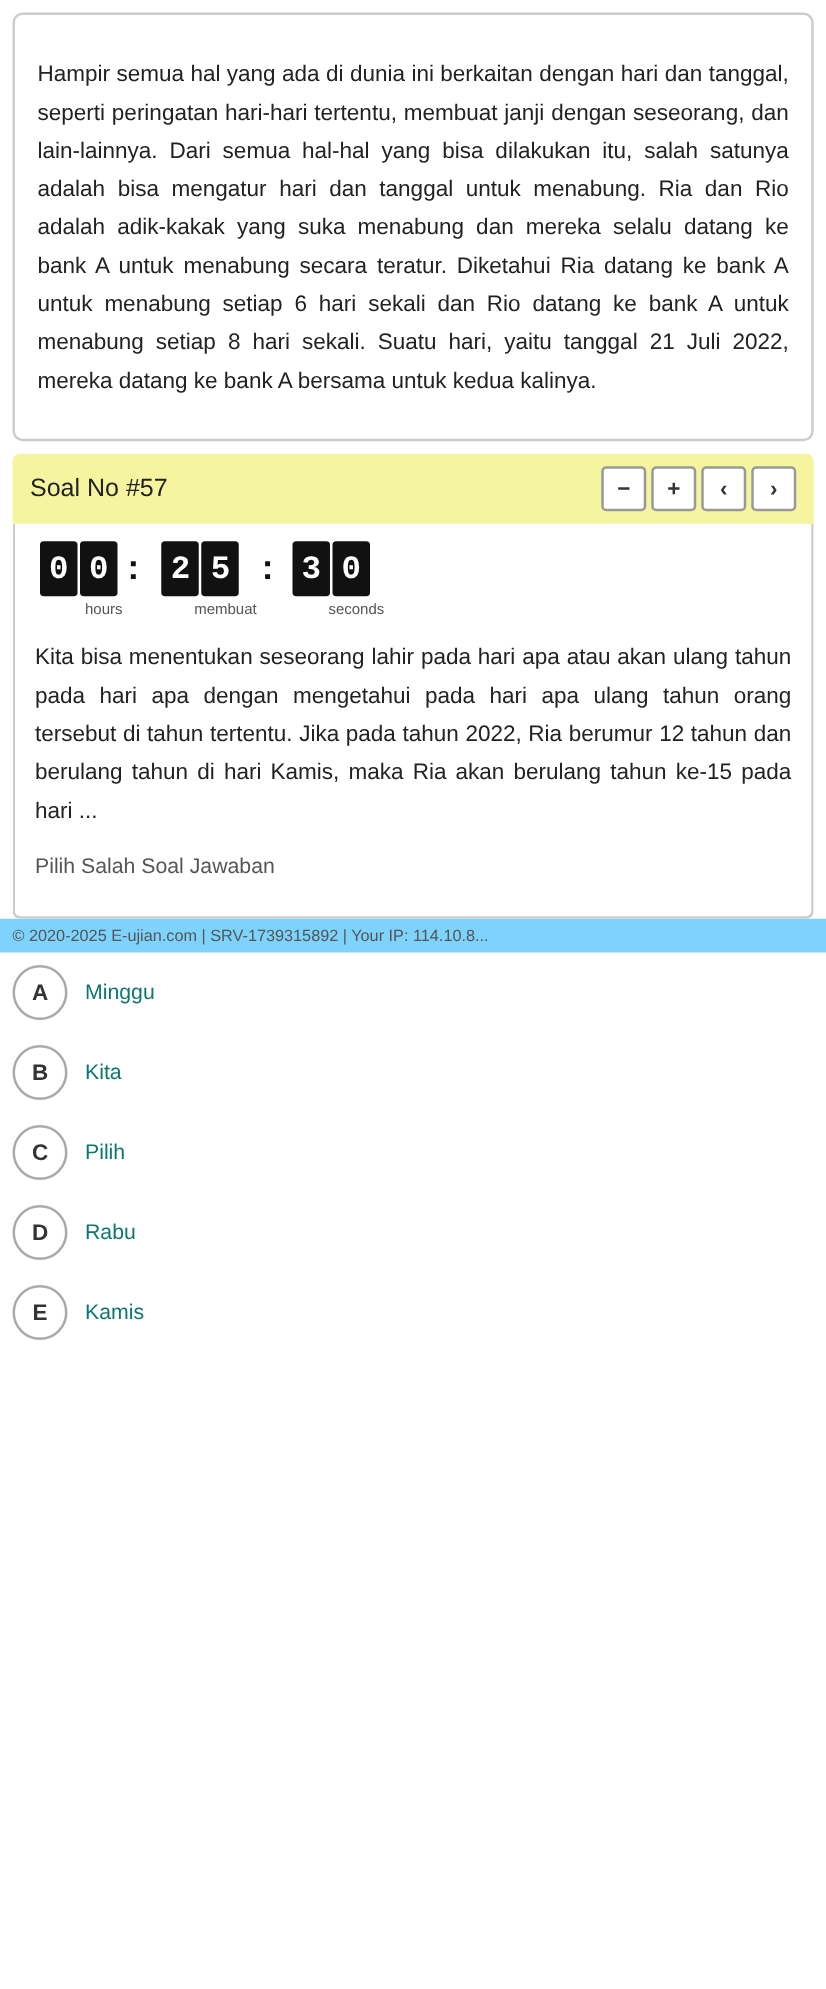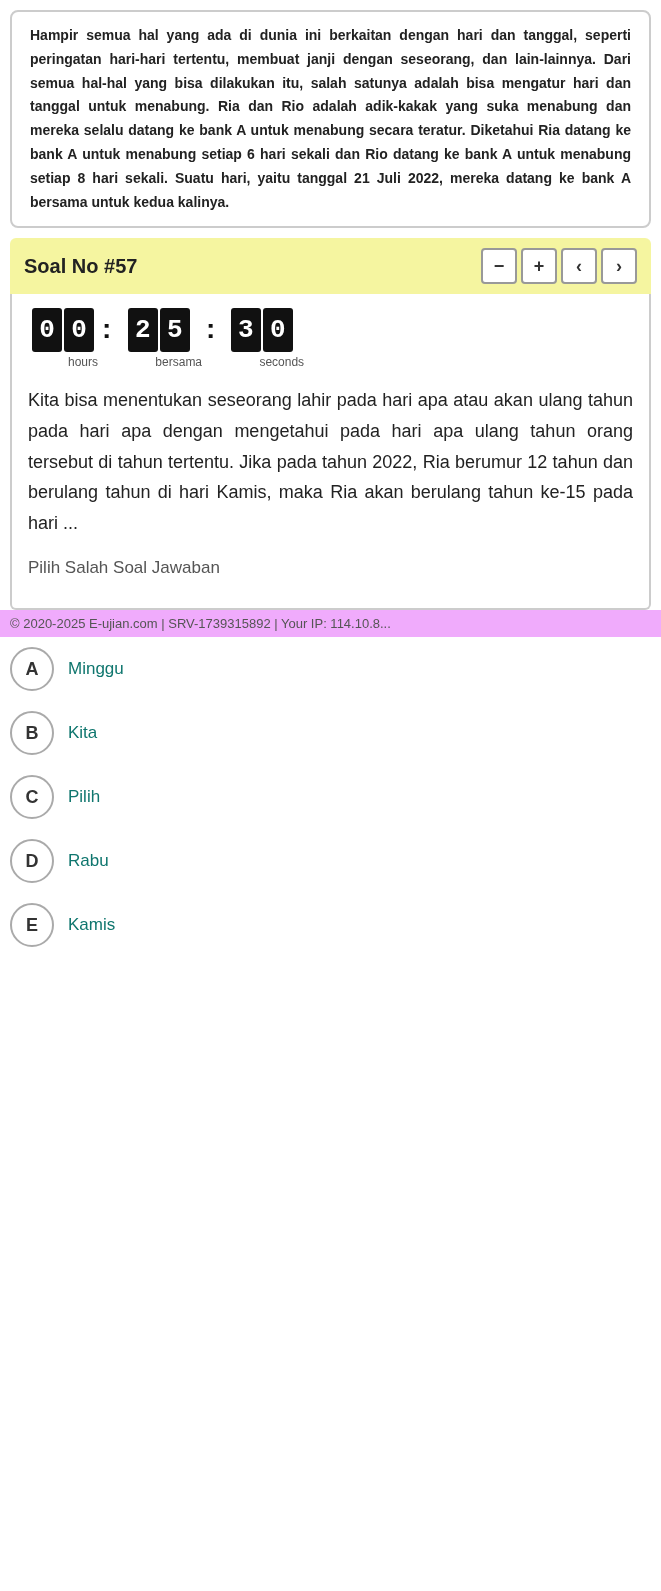--- a/index.html
+++ b/index.html
@@ -12,40 +12,39 @@
       font-family: Arial, sans-serif;
       background: #fff;
       width: 661px;
       font-size: 18px;
       color: #222;
     }
 
     .passage-box {
       border: 2px solid #ccc;
       border-radius: 8px;
-      padding: 12px 18px;
+      padding: 32px 18px;
       margin: 10px 10px 0 10px;
       text-align: justify;
       line-height: 1.7;
-      font-size: 14px;
-      font-weight: bold;
+      font-size: 18px;
     }
 
     .question-header {
       background: #f5f5a0;
       display: flex;
       align-items: center;
       justify-content: space-between;
       padding: 10px 14px;
       margin: 10px 10px 0 10px;
       border-radius: 6px 6px 0 0;
     }
 
     .question-header-title {
-      font-weight: bold;
+      font-weight: normal;
       font-size: 20px;
       color: #222;
     }
 
     .header-buttons {
       display: flex;
       gap: 4px;
     }
 
     .header-btn {
@@ -133,21 +132,21 @@
       margin-bottom: 20px;
     }
 
     .answer-section-label {
       font-size: 17px;
       color: #555;
       margin-bottom: 10px;
     }
 
     .footer-bar {
-      background: #f0abfc;
+      background: #7dd3fc;
       padding: 6px 10px;
       font-size: 13px;
       color: #555;
       text-align: left;
     }
 
     .answer-choices {
       margin: 0 10px;
       padding-bottom: 10px;
     }
@@ -210,21 +209,21 @@
         <div class="timer-label">hours</div>
       </div>
 
       <span class="timer-colon">:</span>
 
       <div class="timer-digits-group">
         <div class="digit-row">
           <div class="digit-cell">2</div>
           <div class="digit-cell">5</div>
         </div>
-        <div class="timer-label">bersama</div>
+        <div class="timer-label">membuat</div>
       </div>
 
       <span class="timer-colon">:</span>
 
       <div class="timer-digits-group">
         <div class="digit-row">
           <div class="digit-cell">3</div>
           <div class="digit-cell">0</div>
         </div>
         <div class="timer-label">seconds</div>

